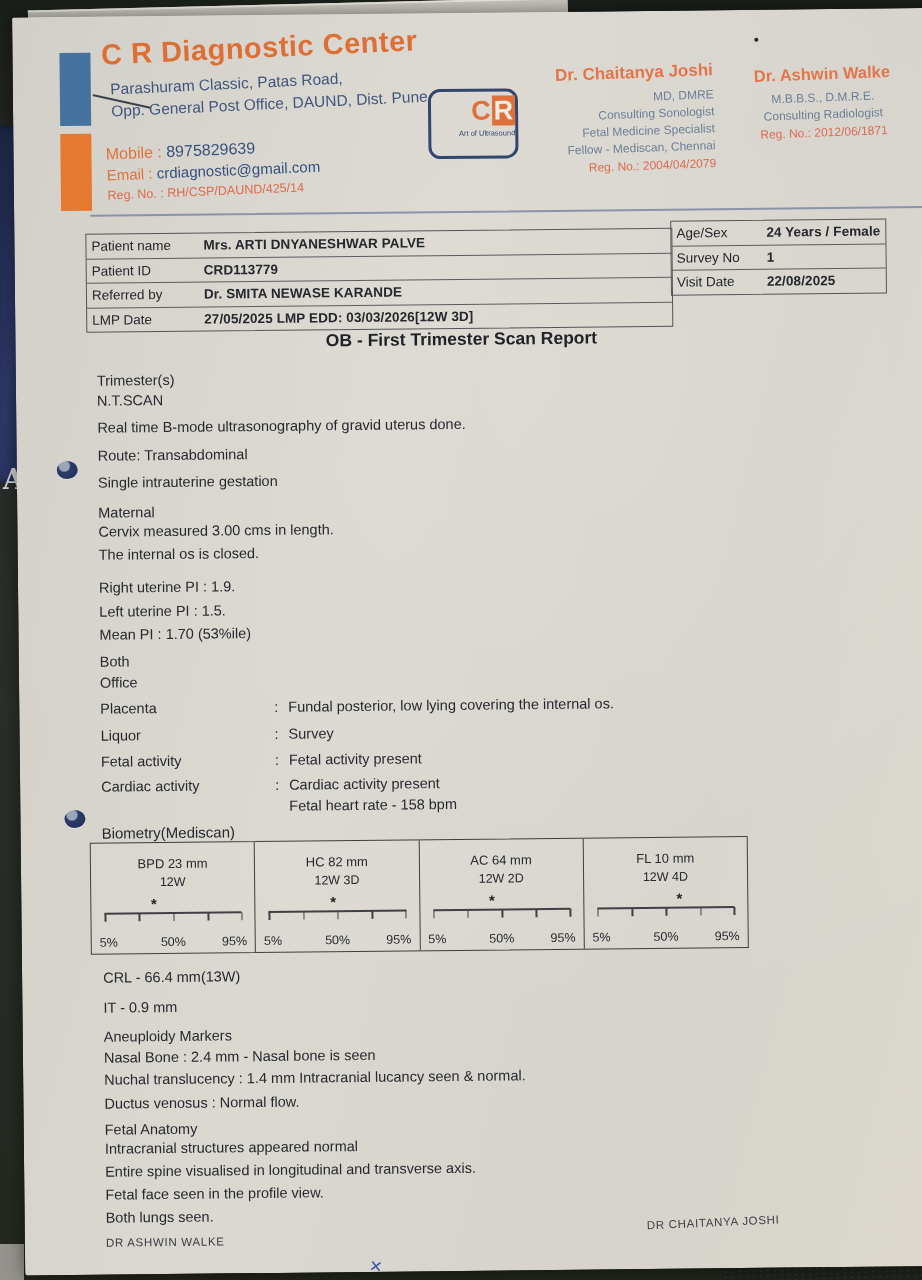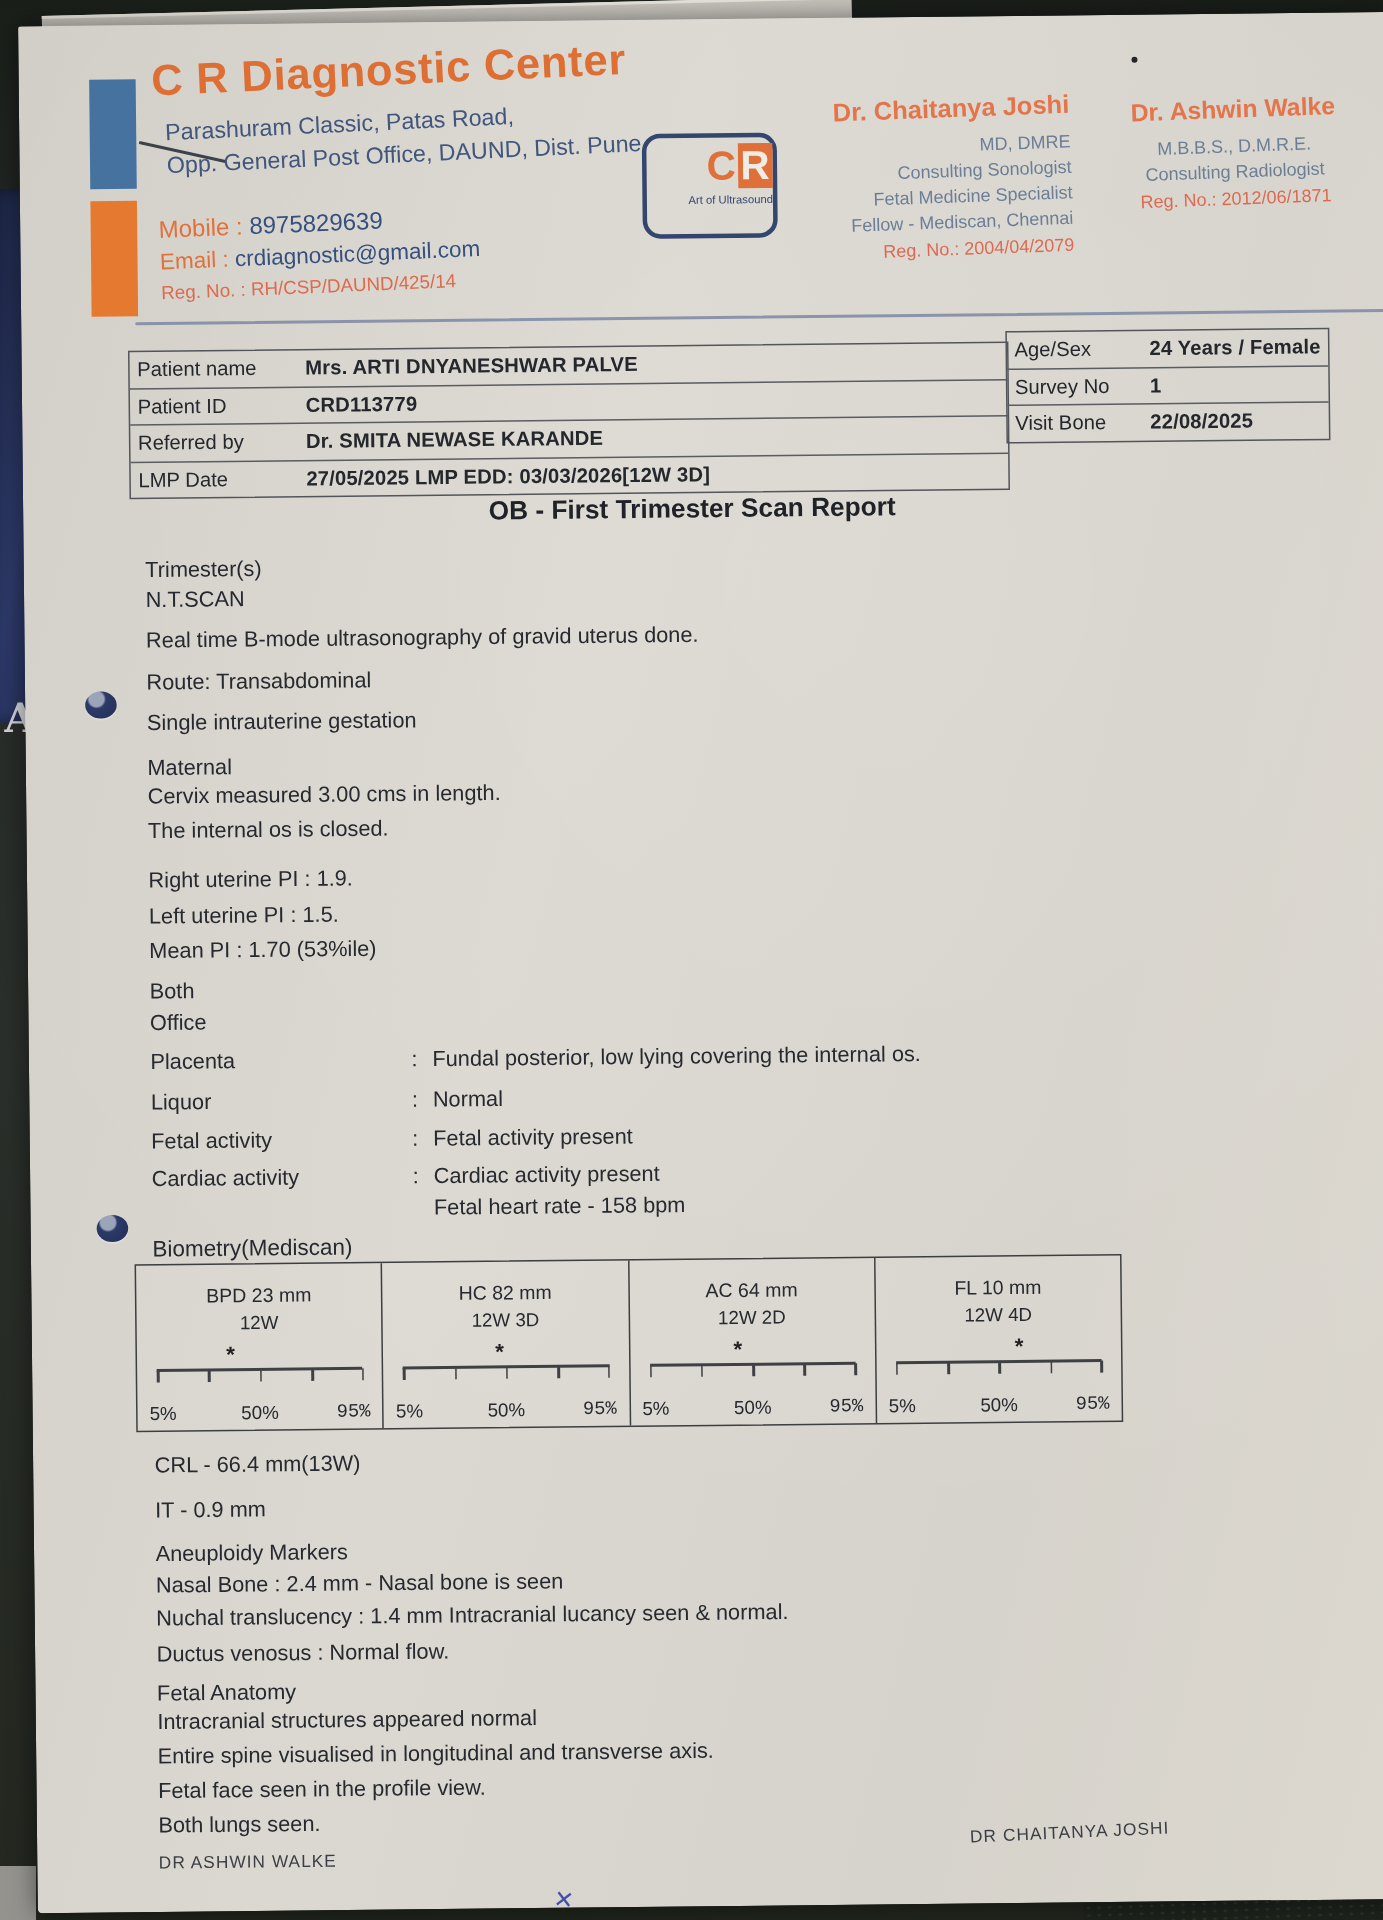--- a/index.html
+++ b/index.html
@@ -129,21 +129,21 @@
   .bio-week{font-size:12.5px;color:#26292e;margin-top:4px;}
   .bio-plot{position:absolute;left:13px;right:13px;bottom:22px;height:32px;}
   .bio-star{position:absolute;top:-4px;transform:translateX(-50%);
     font-size:15px;font-weight:bold;color:#222;}
   .bio-axis{position:absolute;top:13px;left:0;right:0;height:1.8px;background:#3f4043;}
   .tick{position:absolute;top:1px;width:1.6px;height:8px;background:#3f4043;}
   .bio-labels{position:absolute;left:8px;right:8px;bottom:3px;height:15px;
     font-size:12.5px;color:#26292e;}
   .bl-5{position:absolute;left:0;}
   .bl-50{position:absolute;left:50%;transform:translateX(-50%);text-align:center;}
-  .bl-95{position:absolute;right:0;font-family:Liberation Mono, monospace;}
+  .bl-95{position:absolute;right:0;}
 
   
   .sig{font-size:11.5px;letter-spacing:.7px;color:#3b3e44;}
   .sig-left{left:81px;top:1220px;}
   .sig-right{left:622px;top:1206px;transform:rotate(-2deg);}
 
   
   .hole{width:21px;height:18px;border-radius:50%;
     background:radial-gradient(circle at 36% 28%, #9ba5b9 0%, #9ba5b9 26%, #2c3a68 34%, #222e57 100%);
     box-shadow:0 1px 1px rgba(255,255,255,.35);}
@@ -236,21 +236,21 @@
     <div class="pt pt-right">
       <div class="pt-row">
         <span class="pt-label">Age/Sex</span>
         <span class="pt-value">24 Years / Female</span>
       </div>
       <div class="pt-row">
         <span class="pt-label">Survey No</span>
         <span class="pt-value">1</span>
       </div>
       <div class="pt-row">
-        <span class="pt-label">Visit Bone</span>
+        <span class="pt-label">Visit Date</span>
         <span class="pt-value">22/08/2025</span>
       </div>
     </div>
   </div>
 
   <div class="abs title">OB - First Trimester Scan Report</div>
 
   <div class="abs line" style="top:356px">Trimester(s)</div>
   <div class="abs line" style="top:376px">N.T.SCAN</div>
   <div class="abs line" style="top:403px">Real time B-mode ultrasonography of gravid uterus done.</div>
@@ -268,21 +268,21 @@
   <div class="abs line" style="top:658px">Office</div>
 
   <div class="abs srow" style="top:684px">
     <span class="s-label">Placenta</span>
     <span class="s-colon">:</span>
     <span>Fundal posterior, low lying covering the internal os.</span>
   </div>
   <div class="abs srow" style="top:711px">
     <span class="s-label">Liquor</span>
     <span class="s-colon">:</span>
-    <span>Normal</span>
+    <span>Survey</span>
   </div>
   <div class="abs srow" style="top:737px">
     <span class="s-label">Fetal activity</span>
     <span class="s-colon">:</span>
     <span>Fetal activity present</span>
   </div>
   <div class="abs srow" style="top:762px">
     <span class="s-label">Cardiac activity</span>
     <span class="s-colon">:</span>
     <span>Cardiac activity present</span>

